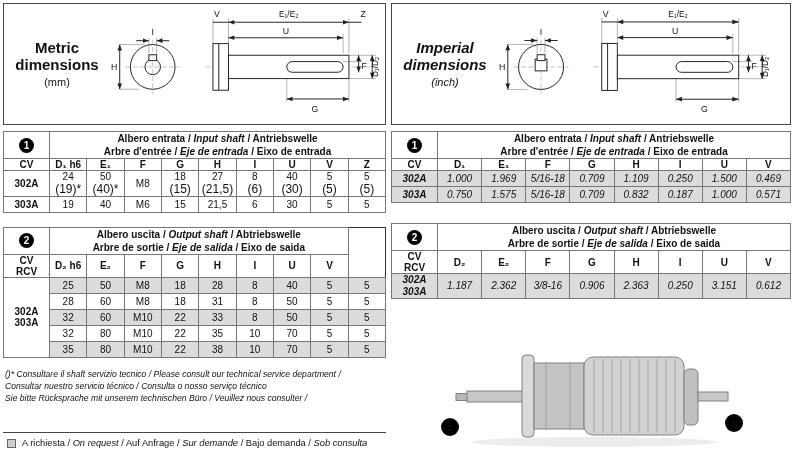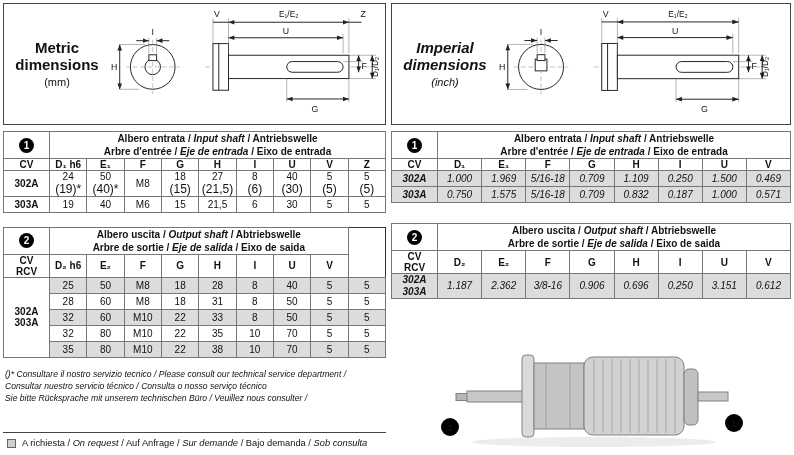--- a/index.html
+++ b/index.html
@@ -426,21 +426,21 @@
               <div>5</div>
             </td>
             <td>
               <div>5</div>
             </td>
           </tr>
         </tbody>
       </table>
 
     <div class="footnote">
-      <div>()* Consultare il nostro servizio tecnico / Please consult our technical service department /</div>
+      <div>()* Consultare il shaft servizio tecnico / Please consult our technical service department /</div>
       <div>Consultar nuestro servicio técnico / Consulta o nosso serviço técnico</div>
       <div>Sie bitte Rücksprache mit unserem technischen Büro / Veuillez nous consulter /</div>
     </div>
 
     <div class="legend">
       <span class="swatch"></span>
       <span><span>A richiesta / </span><span class="it">On request</span><span> / Auf Anfrage / </span><span class="it">Sur demande</span><span> / Bajo demanda / </span><span class="it">Sob consulta</span></span>
     </div>
   </div>
 
@@ -651,21 +651,21 @@
             <td>
               <div>2.362</div>
             </td>
             <td>
               <div>3/8-16</div>
             </td>
             <td>
               <div>0.906</div>
             </td>
             <td>
-              <div>0.696</div>
+              <div>2.363</div>
             </td>
             <td>
               <div>0.250</div>
             </td>
             <td>
               <div>3.151</div>
             </td>
             <td>
               <div>0.612</div>
             </td>

